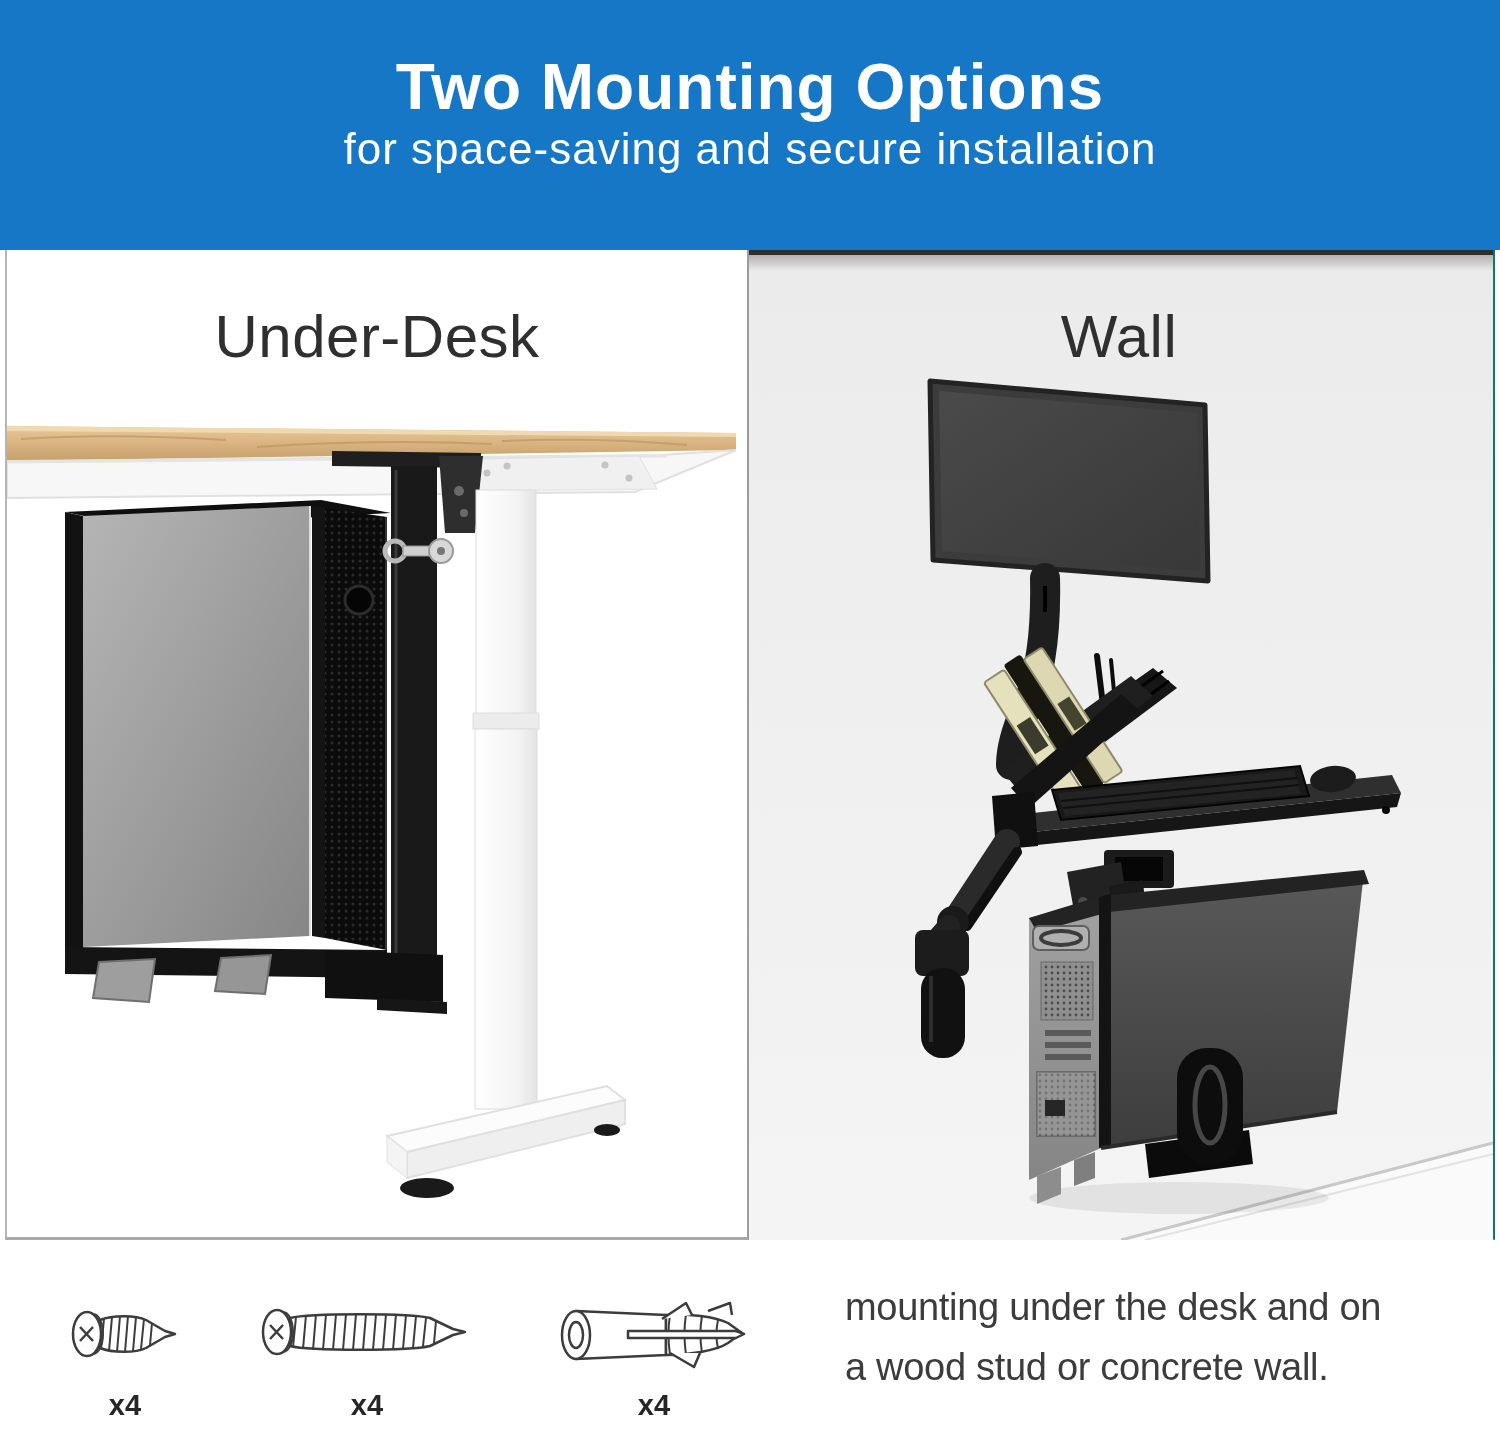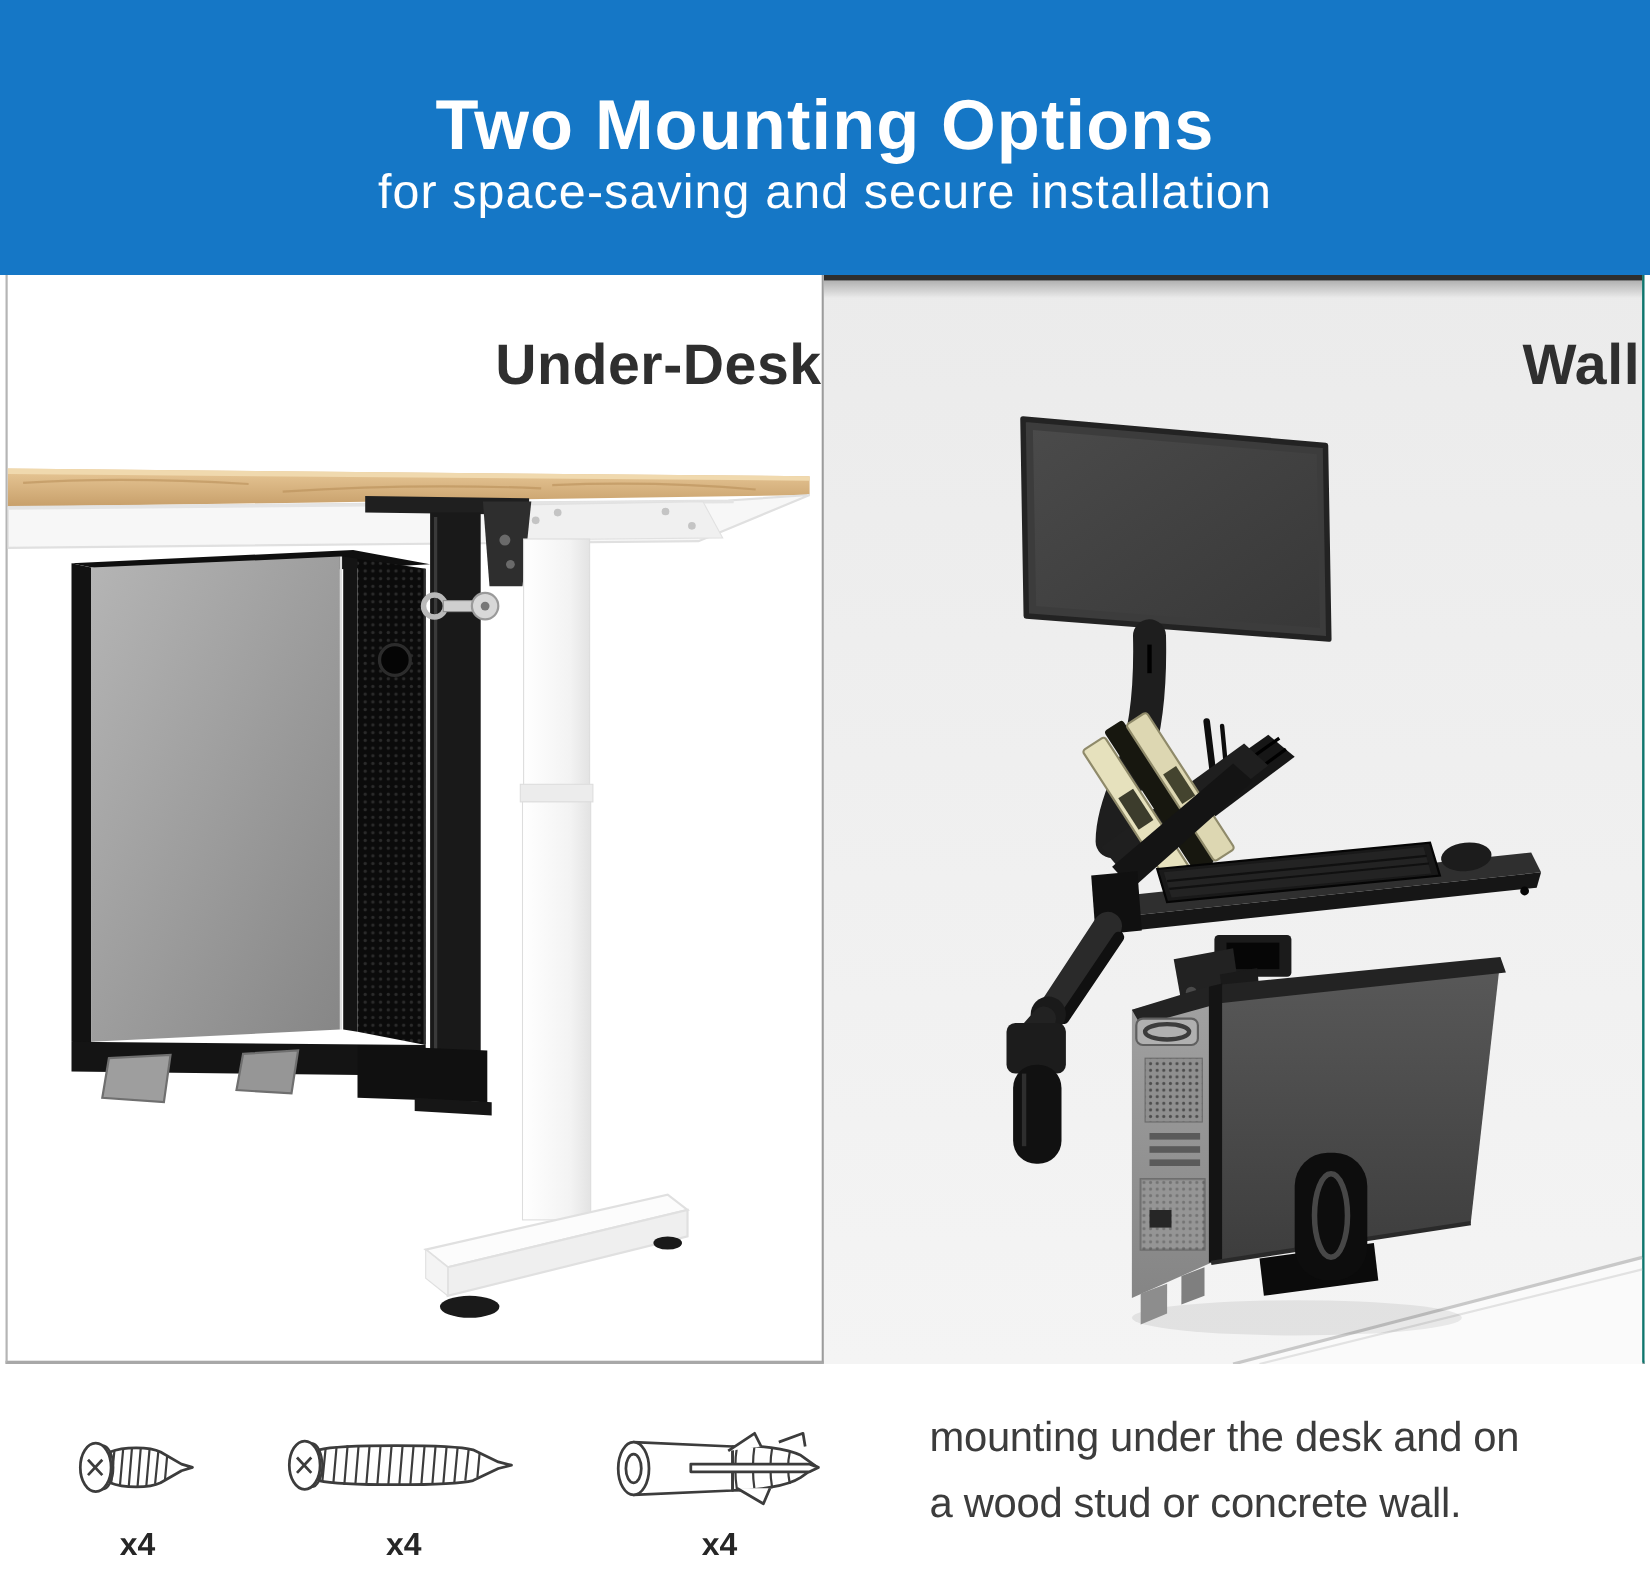--- a/index.html
+++ b/index.html
@@ -2,36 +2,36 @@
 <html><head>
 <meta charset="utf-8">
 <style>
   html,body{margin:0;padding:0;background:#ffffff;}
   body{width:1500px;height:1437px;position:relative;overflow:hidden;
        font-family:"Liberation Sans","DejaVu Sans",sans-serif;}
 
   
   .banner{position:absolute;top:0;left:0;width:1500px;height:250px;
           background:#1577c6;text-align:center;}
-  .banner h1{margin:0;padding-top:76px;font-size:64px;font-weight:bold;
+  .banner h1{margin:0;padding-top:50px;font-size:64px;font-weight:bold;
              color:#ffffff;letter-spacing:1px;}
   .banner .sub{font-size:44px;font-weight:400;
                color:#ffffff;letter-spacing:1px;}
 
   
   .panels{position:absolute;top:250px;left:0;width:1500px;height:993px;
           display:flex;padding:0 5px;box-sizing:border-box;}
   .panel{position:relative;height:990px;box-sizing:border-box;}
   .panel-left{width:744px;background:#ffffff;
               border-left:2px solid #b5b5b5;border-right:2px solid #9c9c9c;
               border-bottom:3px solid #a8a8a8;}
   .panel-right{width:746px;background:#f0f0f0;
-               border-right:4px solid #0f766e;border-bottom:3px solid #a8a8a8;}
+               border-right:6px solid #0f766e;border-bottom:3px solid #a8a8a8;}
   .panel h2{position:absolute;top:52px;left:0;width:100%;margin:0;
-            text-align:right;font-size:52px;font-weight:bold;color:#2f2f2f;
+            text-align:center;font-size:60px;font-weight:normal;color:#2f2f2f;
             letter-spacing:.5px;z-index:2;}
   .panel svg.illust{position:absolute;top:0;left:0;}
 
   
   .footer{position:absolute;top:1243px;left:0;width:1500px;height:194px;
           background:#ffffff;}
   .hw-icon{position:absolute;}
   .hw-count{position:absolute;width:90px;text-align:center;
             font-size:29px;font-weight:600;color:#262626;}
   .note{position:absolute;left:845px;top:34px;font-size:38px;font-weight:400;

